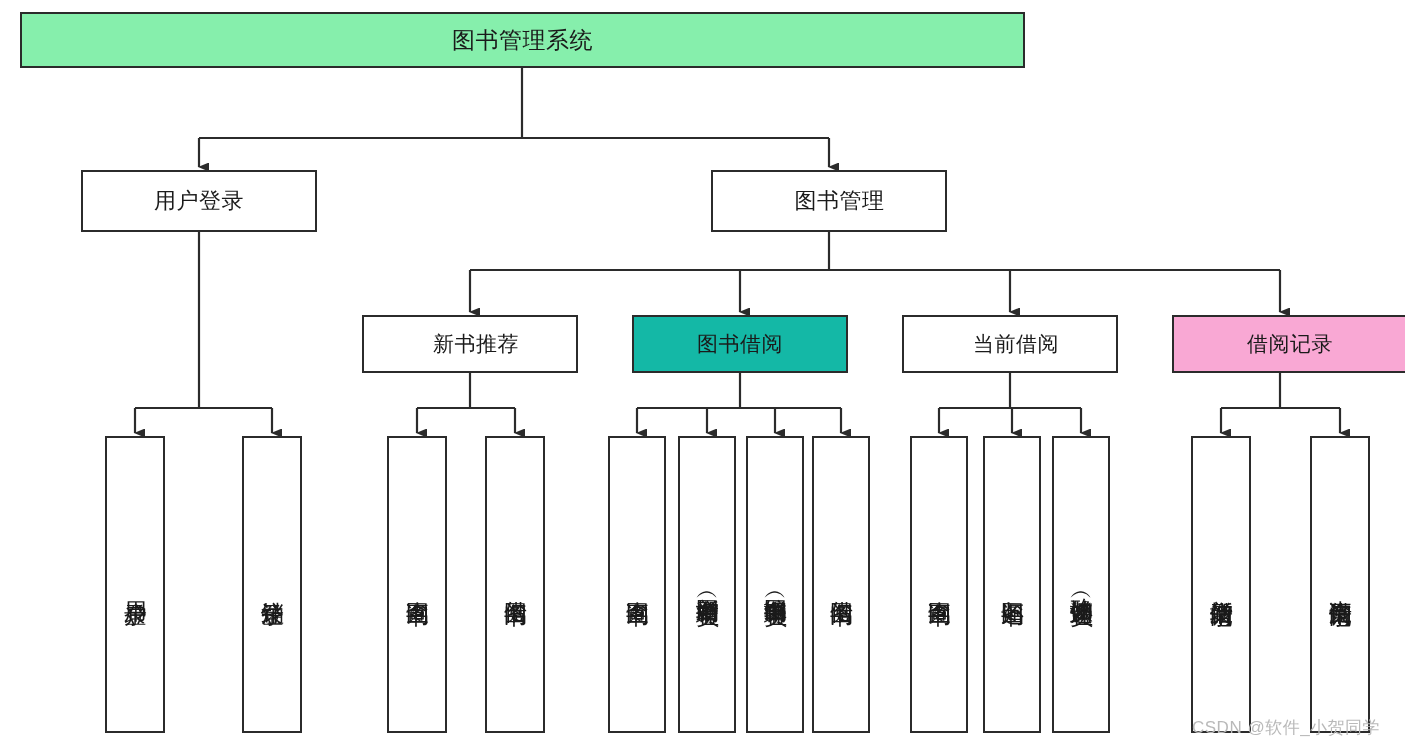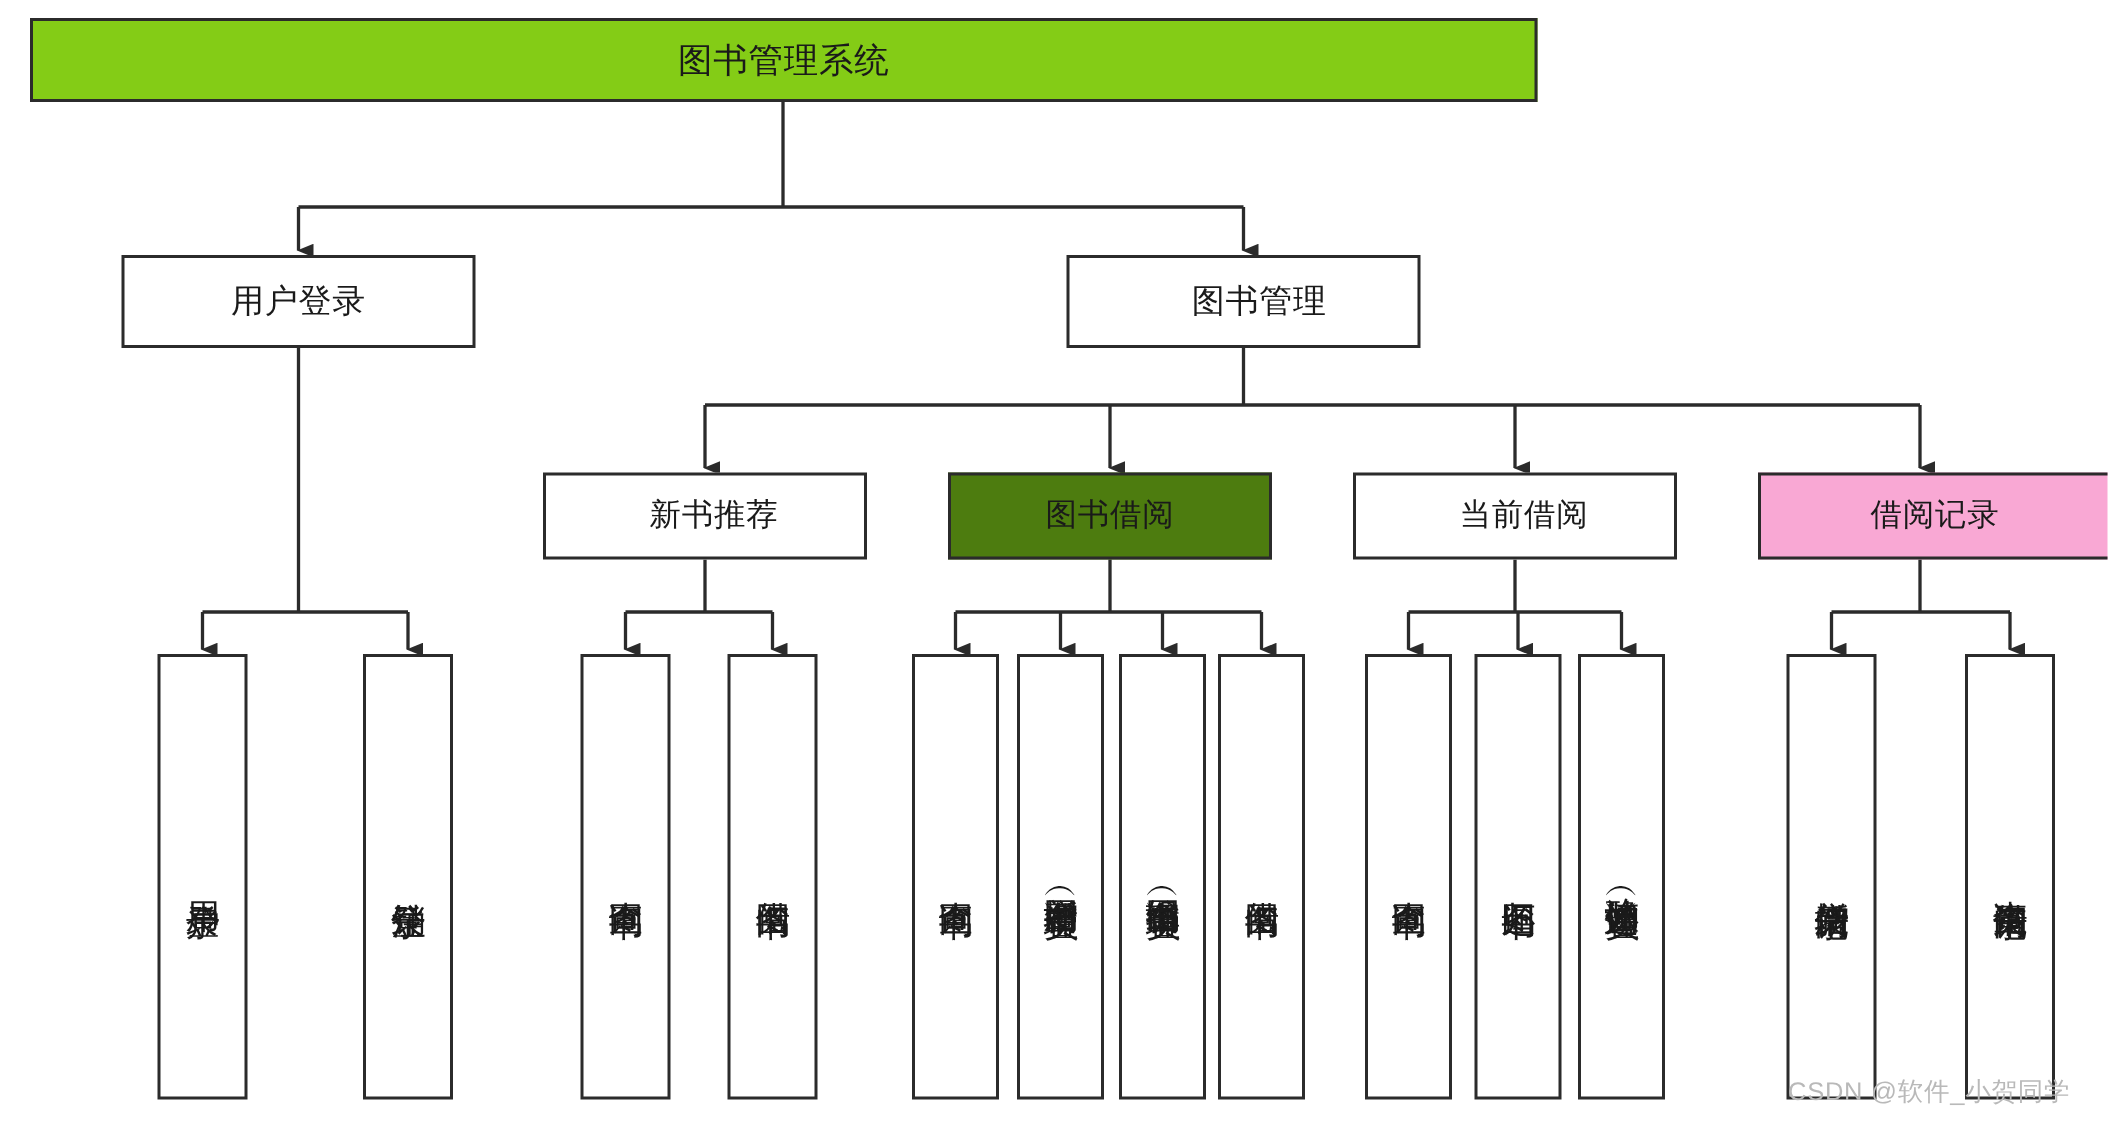--- a/index.html
+++ b/index.html
@@ -108,33 +108,33 @@
         <line x1="1012" y1="408" x2="1012" y2="433" marker-end="url(#arrowhead)"></line>
         <line x1="1081" y1="408" x2="1081" y2="433" marker-end="url(#arrowhead)"></line>
         <line x1="1280" y1="373" x2="1280" y2="408"></line>
         <line x1="1221" y1="408" x2="1340" y2="408"></line>
         <line x1="1221" y1="408" x2="1221" y2="433" marker-end="url(#arrowhead)"></line>
         <line x1="1340" y1="408" x2="1340" y2="433" marker-end="url(#arrowhead)"></line>
       </g>
   </svg>
 
   <div id="node-layer">
-      <div class="node-box node-root" style="left: 20px; top: 12px; width: 1005px; height: 56px; border-color: rgb(43, 43, 43); background: #84cc16; align-items: center;">
+      <div class="node-box node-root" style="left: 20px; top: 12px; width: 1005px; height: 56px; border-color: rgb(43, 43, 43); background: #86efac; align-items: center;">
         <span class="node-label">图书管理系统</span>
       </div>
       <div class="node-box node-l2" style="left: 81px; top: 170px; width: 236px; height: 62px; border-color: rgb(43, 43, 43); background: rgb(255, 255, 255);">
         <span class="node-label">用户登录</span>
       </div>
       <div class="node-box node-l2" style="left: 711px; top: 170px; width: 236px; height: 62px; border-color: rgb(43, 43, 43); background: rgb(255, 255, 255); padding-left: 21px;">
         <span class="node-label">图书管理</span>
       </div>
       <div class="node-box node-l3" style="left: 362px; top: 315px; width: 216px; height: 58px; border-color: rgb(43, 43, 43); background: rgb(255, 255, 255); padding-left: 12px;">
         <span class="node-label">新书推荐</span>
       </div>
-      <div class="node-box node-l3" style="left: 632px; top: 315px; width: 216px; height: 58px; border-color: rgb(43, 43, 43); background: #4d7c0f;">
+      <div class="node-box node-l3" style="left: 632px; top: 315px; width: 216px; height: 58px; border-color: rgb(43, 43, 43); background: #14b8a6;">
         <span class="node-label">图书借阅</span>
       </div>
       <div class="node-box node-l3" style="left: 902px; top: 315px; width: 216px; height: 58px; border-color: rgb(43, 43, 43); background: rgb(255, 255, 255); padding-left: 12px;">
         <span class="node-label">当前借阅</span>
       </div>
       <div class="node-box node-l3" style="left: 1172px; top: 315px; width: 236px; height: 58px; border-color: rgb(43, 43, 43); background: #f9a8d4;">
         <span class="node-label">借阅记录</span>
       </div>
       <div class="node-box node-l4 node-leaf" style="left: 105px; top: 436px; width: 60px; height: 297px; border-color: rgb(43, 43, 43); background: rgb(255, 255, 255);">
         <span class="node-label">用户登录</span>

